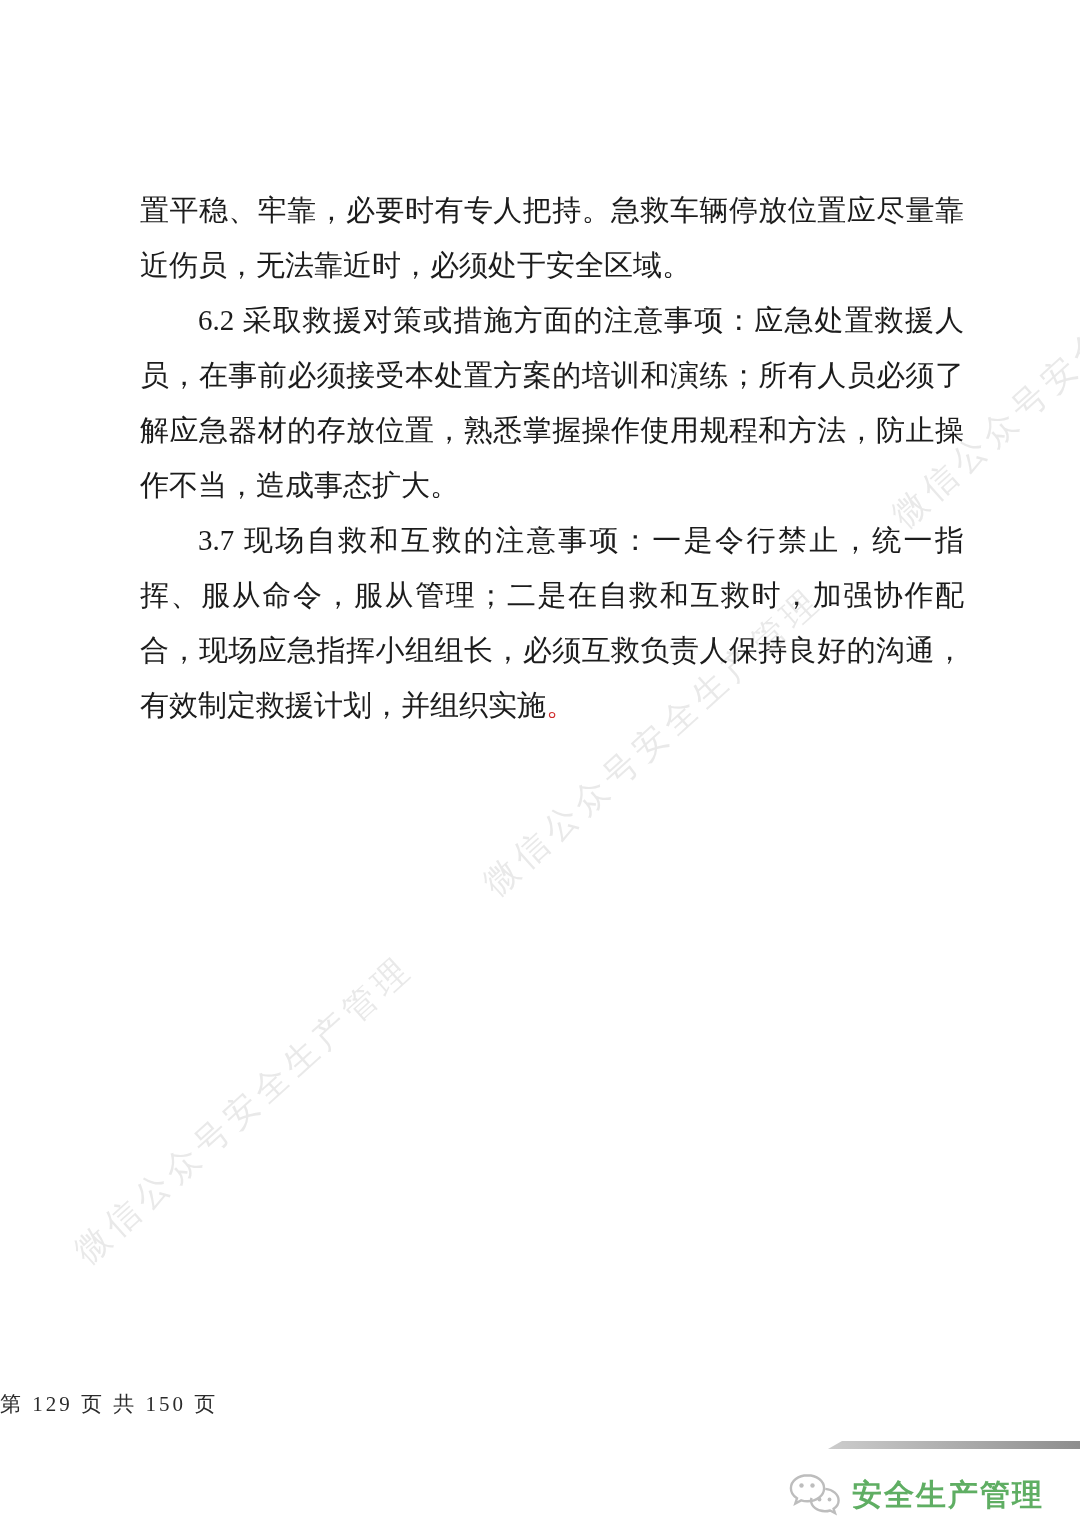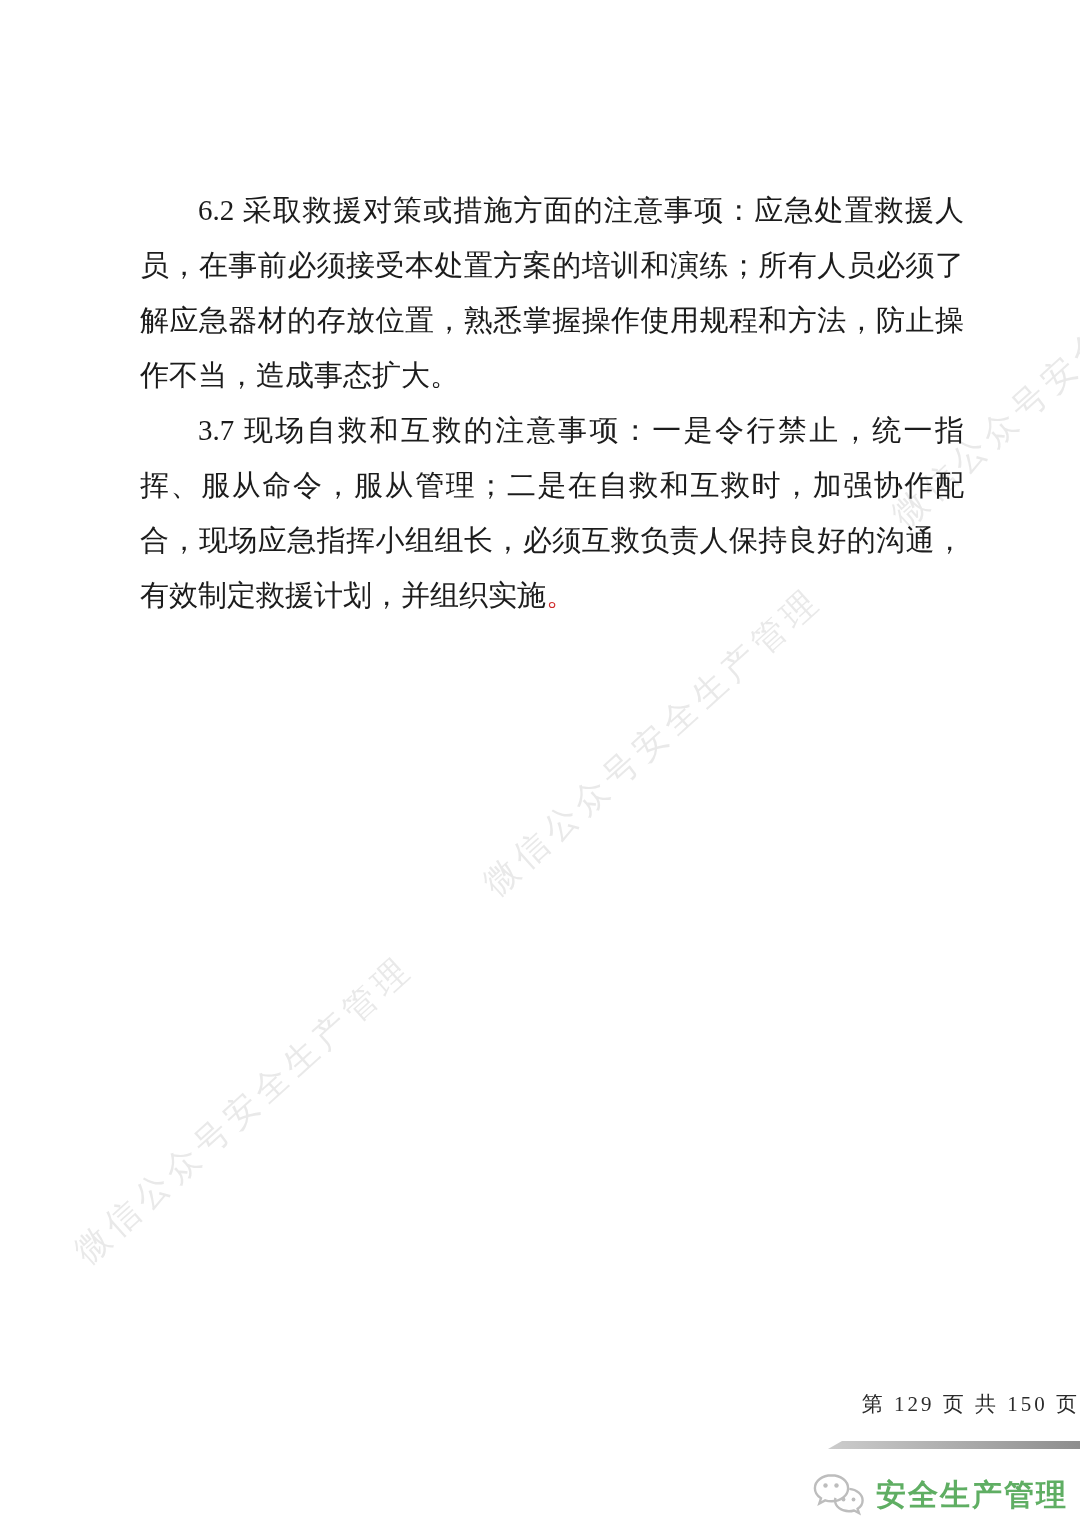--- a/index.html
+++ b/index.html
@@ -37,36 +37,36 @@
     text-align:justify;
   }
   .doc-body p{margin:0;}
   .doc-body p.indent{text-indent:2em;}
   .seg-red{color:#d02a2a;}
   
   .page-number{
     position:absolute;
     top:1390px;left:0;
     width:100%;
-    text-align:right;
+    text-align:left;
     font-size:21px;
     letter-spacing:3px;
     color:#2b2b2b;
   }
   
   .brand-bar{
     position:absolute;
     top:1441px;right:0;
     width:252px;height:8px;
     background:linear-gradient(to right,#cccccc,#8e8e8e);
     clip-path:polygon(14px 0,100% 0,100% 100%,0 100%);
   }
   .brand{
     position:absolute;
-    top:1472px;right:12px;
+    top:1472px;right:36px;
     display:flex;
     align-items:center;
     gap:10px;
   }
   .wechat-icon{display:inline-flex;width:56px;height:46px;}
   .brand-label{
     font-family:"Liberation Sans","DejaVu Sans",sans-serif;
     font-size:30px;
     font-weight:bold;
     color:#5fae63;
@@ -78,20 +78,21 @@
 
 <div class="page">
 
   <div class="watermark-band">
     <span>微信公众号安全生产管理</span>
     <span>微信公众号安全生产管理</span>
     <span>微信公众号安全生产管理</span>
   </div>
 
   <main class="doc-body">
+      <p><span>置平稳、牢靠，必要时有专人把持。急救车辆停放位置应尽量靠近伤员，无法靠近时，必须处于安全区域。</span></p>
       <p class="indent"><span>6.2 采取救援对策或措施方面的注意事项：应急处置救援人员，在事前必须接受本处置方案的培训和演练；所有人员必须了解应急器材的存放位置，熟悉掌握操作使用规程和方法，防止操作不当，造成事态扩大。</span></p>
       <p class="indent"><span>3.7 现场自救和互救的注意事项：一是令行禁止，统一指挥、服从命令，服从管理；二是在自救和互救时，加强协作配合，现场应急指挥小组组长，必须互救负责人保持良好的沟通，有效制定救援计划，并组织实施</span><span class="seg-red">。</span></p>
     </main>
 
   <div class="page-number">
     <span>第 129 页 共 150 页</span>
   </div>
 
   <div class="brand-bar"></div>
 

